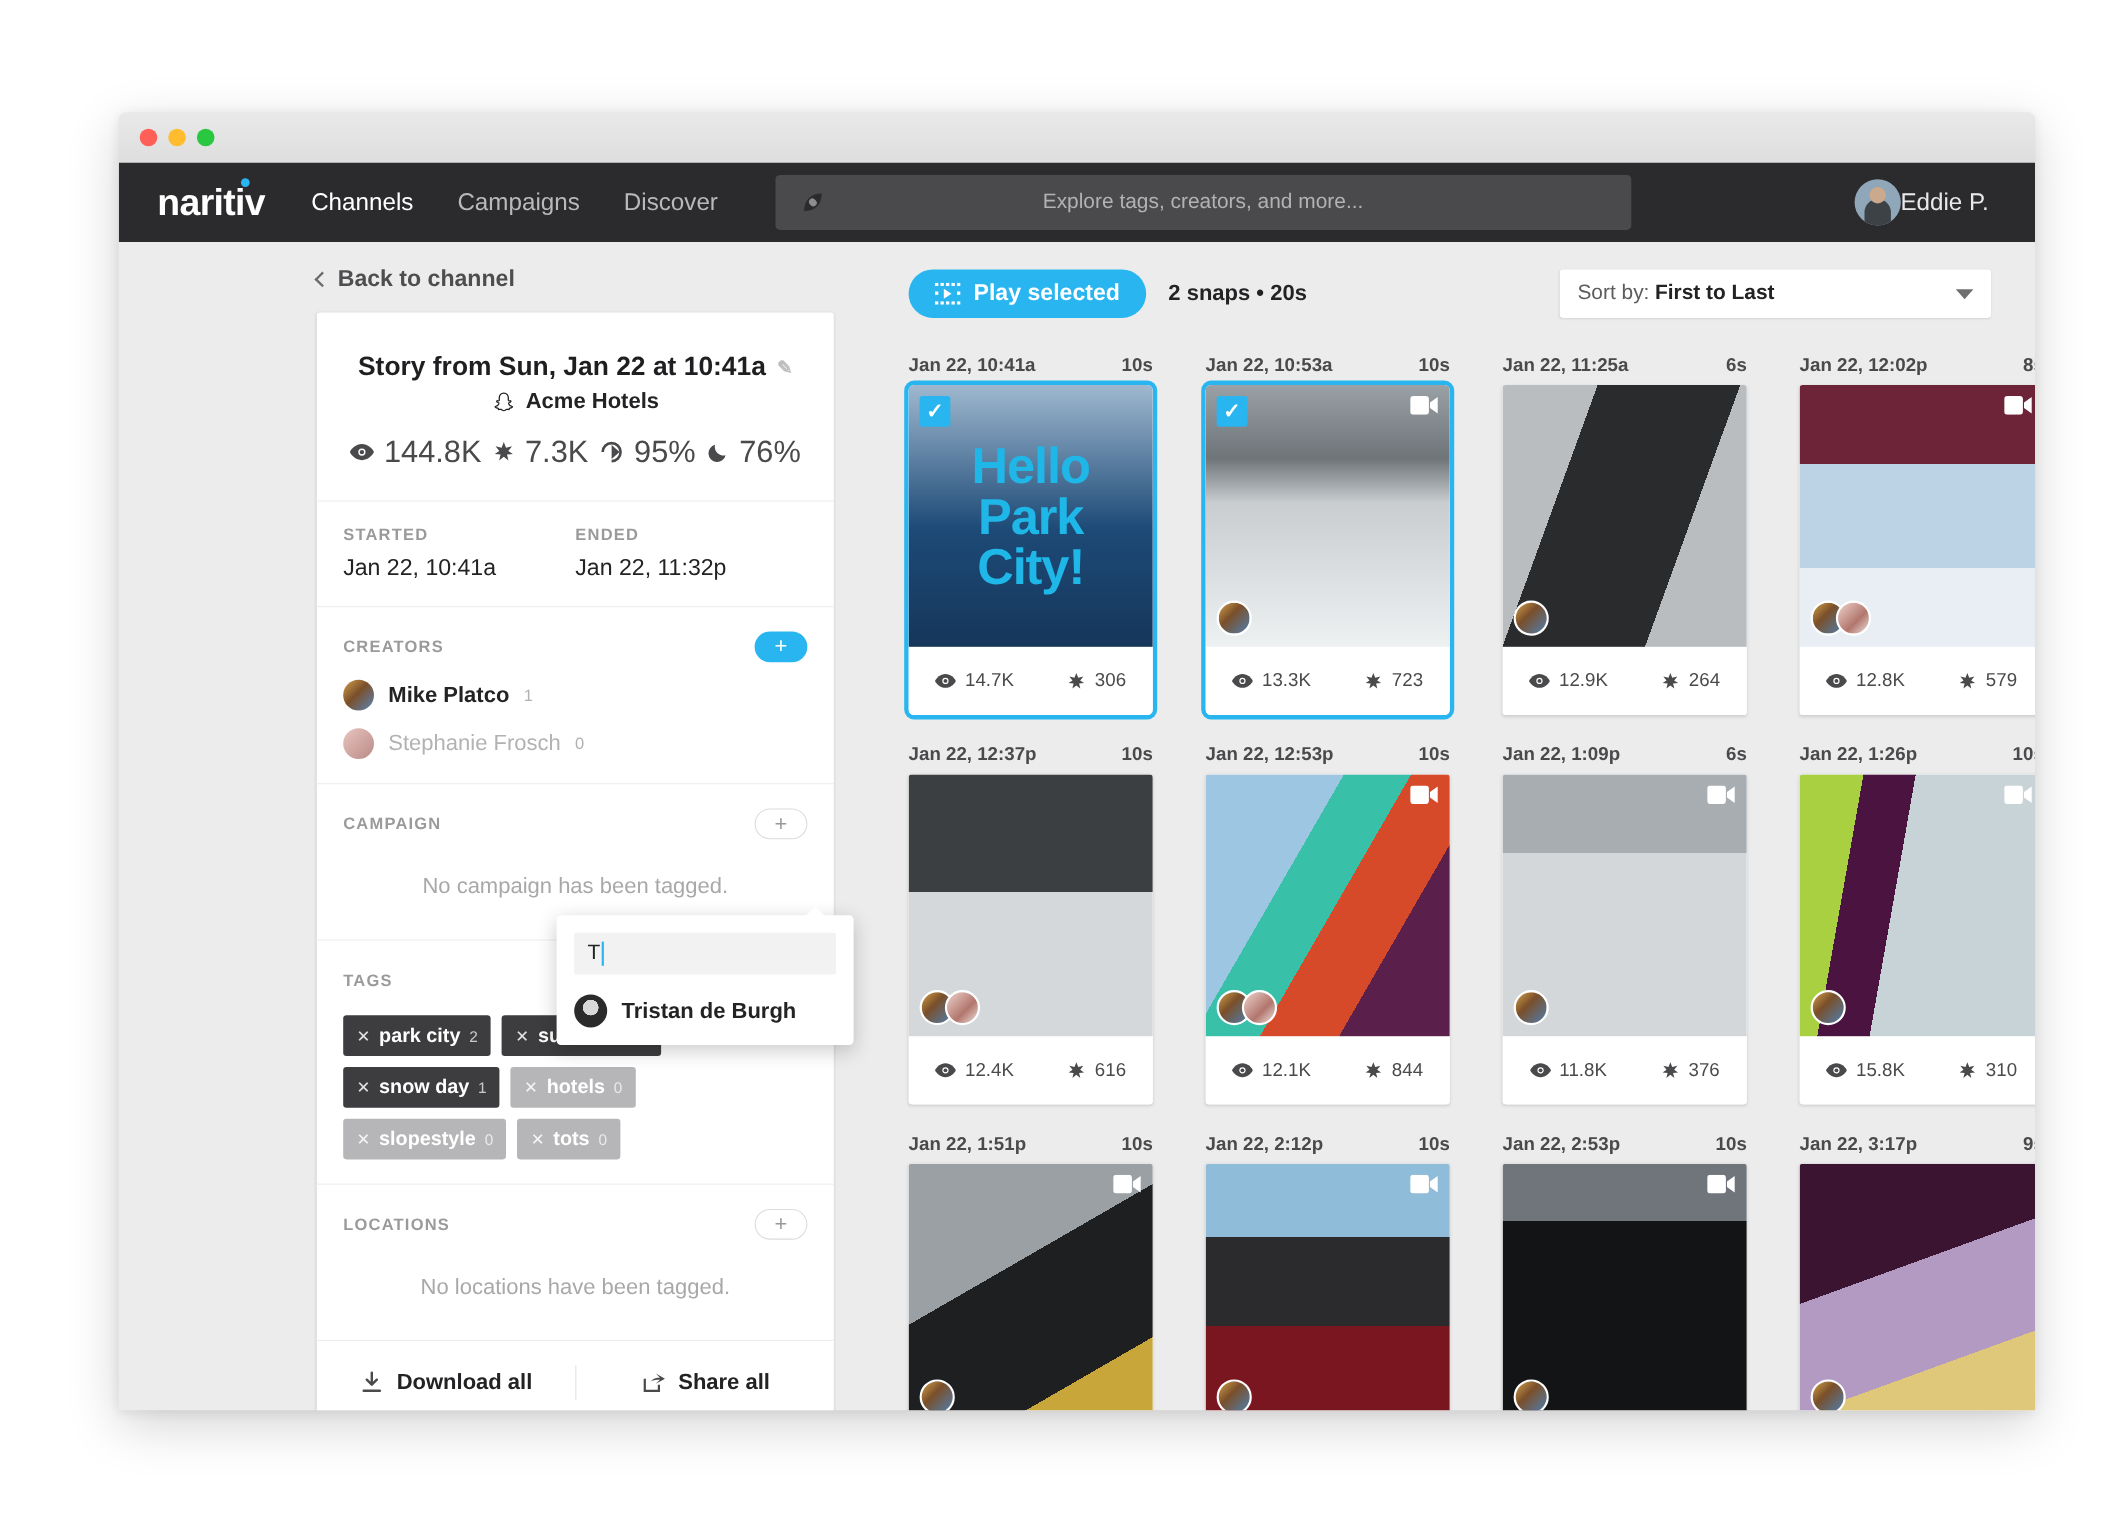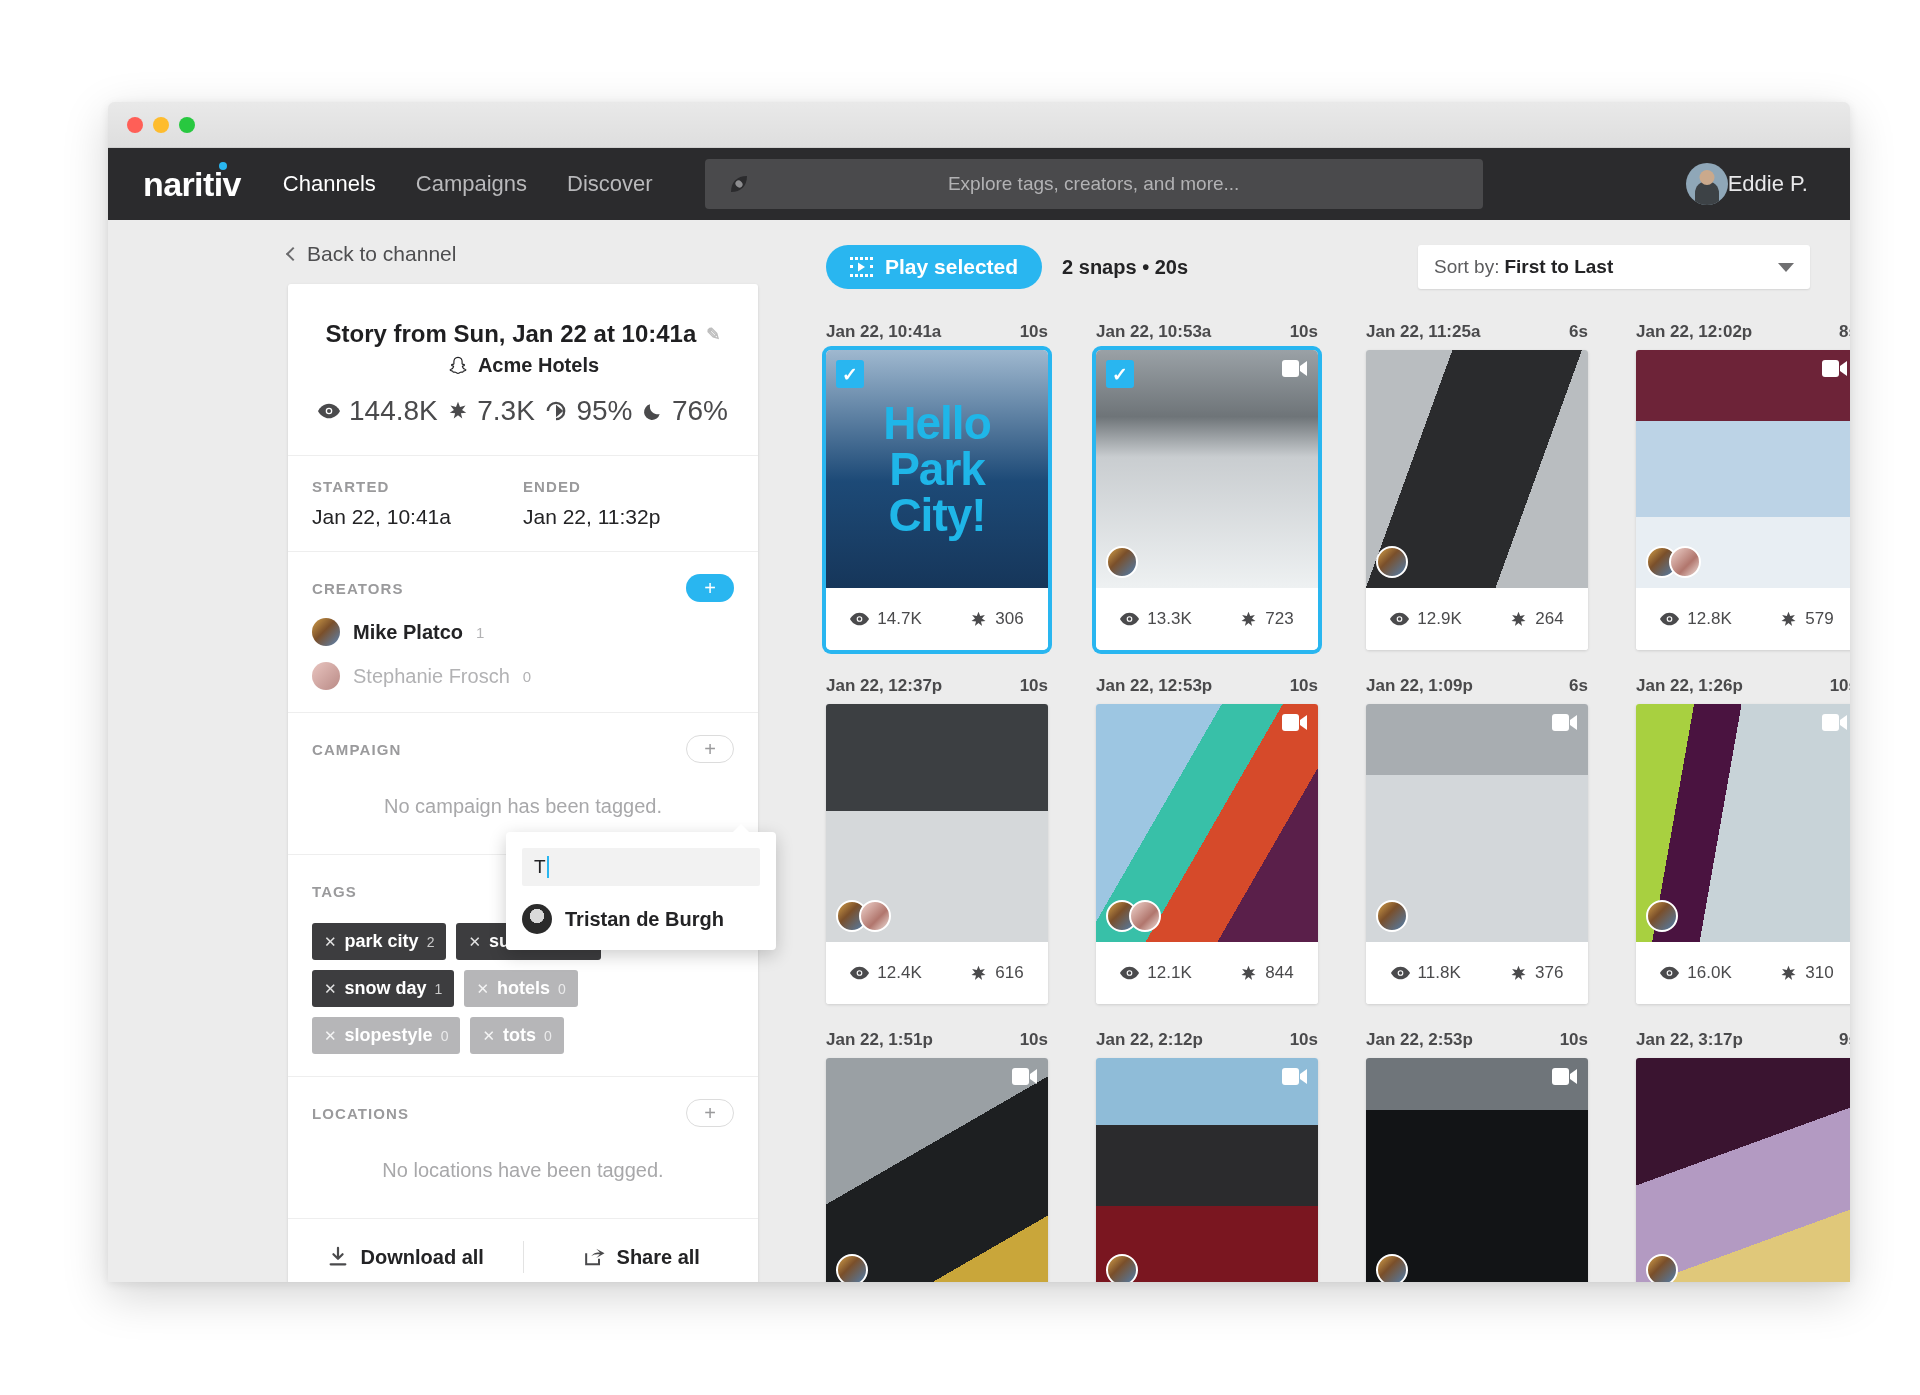--- a/index.html
+++ b/index.html
@@ -82,21 +82,21 @@
   }
   .username { color: #e8e8ea; font-size: 22px; }
 
   
   .content { position: relative; height: calc(100% - 46px - 72px); background: #ececec; }
 
   
   .leftcol { position: absolute; left: 180px; top: 22px; width: 470px; }
   .backlink {
     display: flex; align-items: center; gap: 9px;
-    color: #4e4e50; font-size: 21px; margin-bottom: 18px; cursor: pointer;
+    color: #4e4e50; font-size: 21px; margin-bottom: 18px; cursor: pointer; font-weight: bold;
   }
   .chev-left {
     width: 10px; height: 10px; border-left: 2.5px solid #6b6b6d;
     border-bottom: 2.5px solid #6b6b6d; transform: rotate(45deg);
     display: inline-block;
   }
   .card {
     background: #fff; border-radius: 3px;
     box-shadow: 0 1px 3px rgba(0,0,0,0.12);
   }
@@ -789,21 +789,21 @@
                 </div>
                 <div class="snap-stats">
                   <span class="s">
                     <span>
                       <svg width="19" height="14" viewBox="0 0 24 16">
                         <path d="M12 0C6 0 1.6 4.6 0 8c1.6 3.4 6 8 12 8s10.4-4.6 12-8c-1.6-3.4-6-8-12-8z" fill="#4a4a4c"></path>
                         <circle cx="12" cy="8" r="3.6" fill="#fff"></circle>
                         <circle cx="12" cy="8" r="2.2" fill="#4a4a4c"></circle>
                       </svg>
                     </span>
-                    <span>16.0K</span>
+                    <span>15.8K</span>
                   </span>
                   <span class="s">
                     <span>
                       <svg width="17" height="17" viewBox="0 0 24 24">
                         <path d="M12 1l2.4 6.2L21 5.5l-4.1 5.2 5 3.4-6.4.6 1.6 6.4-5.1-4-5.1 4L8.5 14.7 2.1 14.1l5-3.4L3 5.5l6.6 1.7z" fill="#4a4a4c"></path>
                       </svg>
                     </span>
                     <span>310</span>
                   </span>
                 </div>

